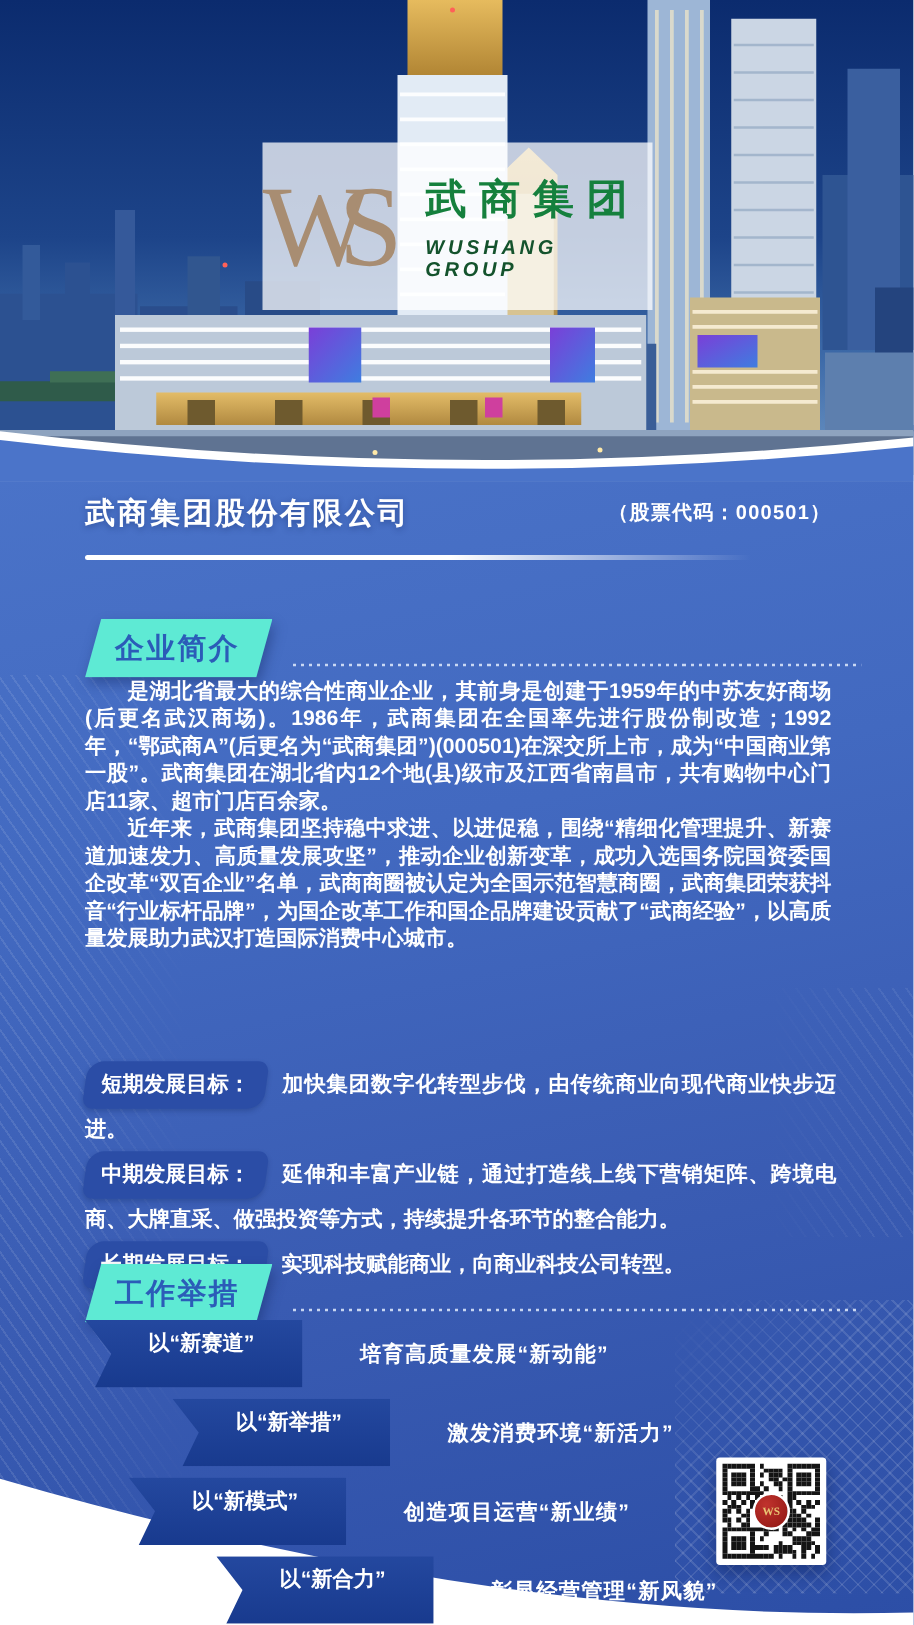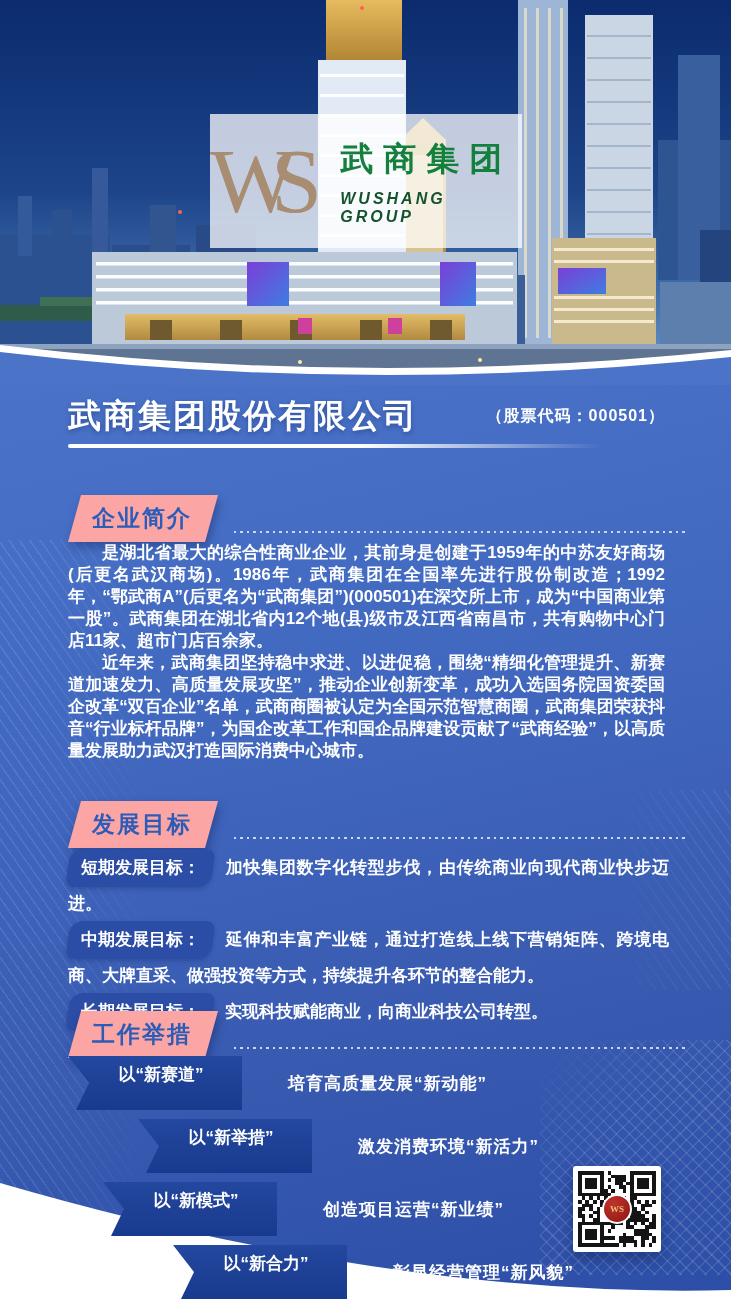--- a/index.html
+++ b/index.html
@@ -39,29 +39,29 @@
       repeating-linear-gradient(-45deg,rgba(255,255,255,.10) 0 1.5px,transparent 1.5px 9px);
     -webkit-mask:linear-gradient(135deg,transparent 5%,#000 40%);
     mask:linear-gradient(135deg,transparent 5%,#000 40%);}
 
   .bottom-curve{position:absolute;left:0;top:1170px;width:731px;height:130px;z-index:5;display:block}
 
   
   .content{position:absolute;inset:0;z-index:6;color:#fff;}
   .header-row{position:absolute;left:68px;top:394px;width:597px;display:flex;
     justify-content:space-between;align-items:center;}
-  .company-title{font-size:33px;font-weight:700;letter-spacing:2px;
+  .company-title{font-size:24px;font-weight:700;letter-spacing:2px;
     text-shadow:0 2px 5px rgba(15,35,95,.4);}
   .stock-code{font-size:16px;font-weight:700;letter-spacing:1px;}
   .title-line{position:absolute;left:68px;top:444px;width:533px;height:4px;border-radius:2px;
     background:linear-gradient(90deg,#fff 0%,#fff 55%,rgba(255,255,255,0) 100%);}
 
   .section-row{position:absolute;left:68px;right:42px;display:flex;align-items:flex-end;gap:16px;}
   .badge-wrap{filter:drop-shadow(2px 5px 5px rgba(10,30,85,.38));}
-  .badge{display:inline-block;background:#fca5a5;color:#2b5cb8;font-size:23px;font-weight:700;
+  .badge{display:inline-block;background:#5eead4;color:#2b5cb8;font-size:23px;font-weight:700;
     letter-spacing:2px;padding:8px 26px 8px 24px;
     clip-path:polygon(13px 0,100% 0,calc(100% - 13px) 100%,0 100%);}
   .dotline{flex:1;height:2px;margin-bottom:9px;
     background:repeating-linear-gradient(90deg,rgba(225,235,252,.85) 0 2.5px,transparent 2.5px 6.5px);}
 
   .profile-text{position:absolute;left:68px;top:542px;width:597px;font-size:17px;font-weight:700;
     line-height:22px;text-align:justify;}
   .profile-text p{margin:0;text-indent:2em;}
 
   .goals{position:absolute;left:68px;top:849px;width:601px;font-size:17px;font-weight:700;}
@@ -257,24 +257,20 @@
 
     <div class="section-row" style="top:495px">
       <span class="badge-wrap"><span class="badge">企业简介</span></span>
       <span class="dotline"></span>
     </div>
     <div class="profile-text">
       <p>是湖北省最大的综合性商业企业，其前身是创建于1959年的中苏友好商场(后更名武汉商场)。1986年，武商集团在全国率先进行股份制改造；1992年，“鄂武商A”(后更名为“武商集团”)(000501)在深交所上市，成为“中国商业第一股”。武商集团在湖北省内12个地(县)级市及江西省南昌市，共有购物中心门店11家、超市门店百余家。</p>
       <p>近年来，武商集团坚持稳中求进、以进促稳，围绕“精细化管理提升、新赛道加速发力、高质量发展攻坚”，推动企业创新变革，成功入选国务院国资委国企改革“双百企业”名单，武商商圈被认定为全国示范智慧商圈，武商集团荣获抖音“行业标杆品牌”，为国企改革工作和国企品牌建设贡献了“武商经验”，以高质量发展助力武汉打造国际消费中心城市。</p>
     </div>
 
-    <div class="section-row" style="top:801px">
-      <span class="badge-wrap"><span class="badge">发展目标</span></span>
-      <span class="dotline"></span>
-    </div>
     <div class="goals">
       <div class="goal-item">
         <span class="chip"><span>短期发展目标：</span></span><span>加快集团数字化转型步伐，由传统商业向现代商业快步迈进。</span>
       </div>
       <div class="goal-item">
         <span class="chip"><span>中期发展目标：</span></span><span>延伸和丰富产业链，通过打造线上线下营销矩阵、跨境电商、大牌直采、做强投资等方式，持续提升各环节的整合能力。</span>
       </div>
       <div class="goal-item">
         <span class="chip"><span>长期发展目标：</span></span><span>实现科技赋能商业，向商业科技公司转型。</span>
       </div>

